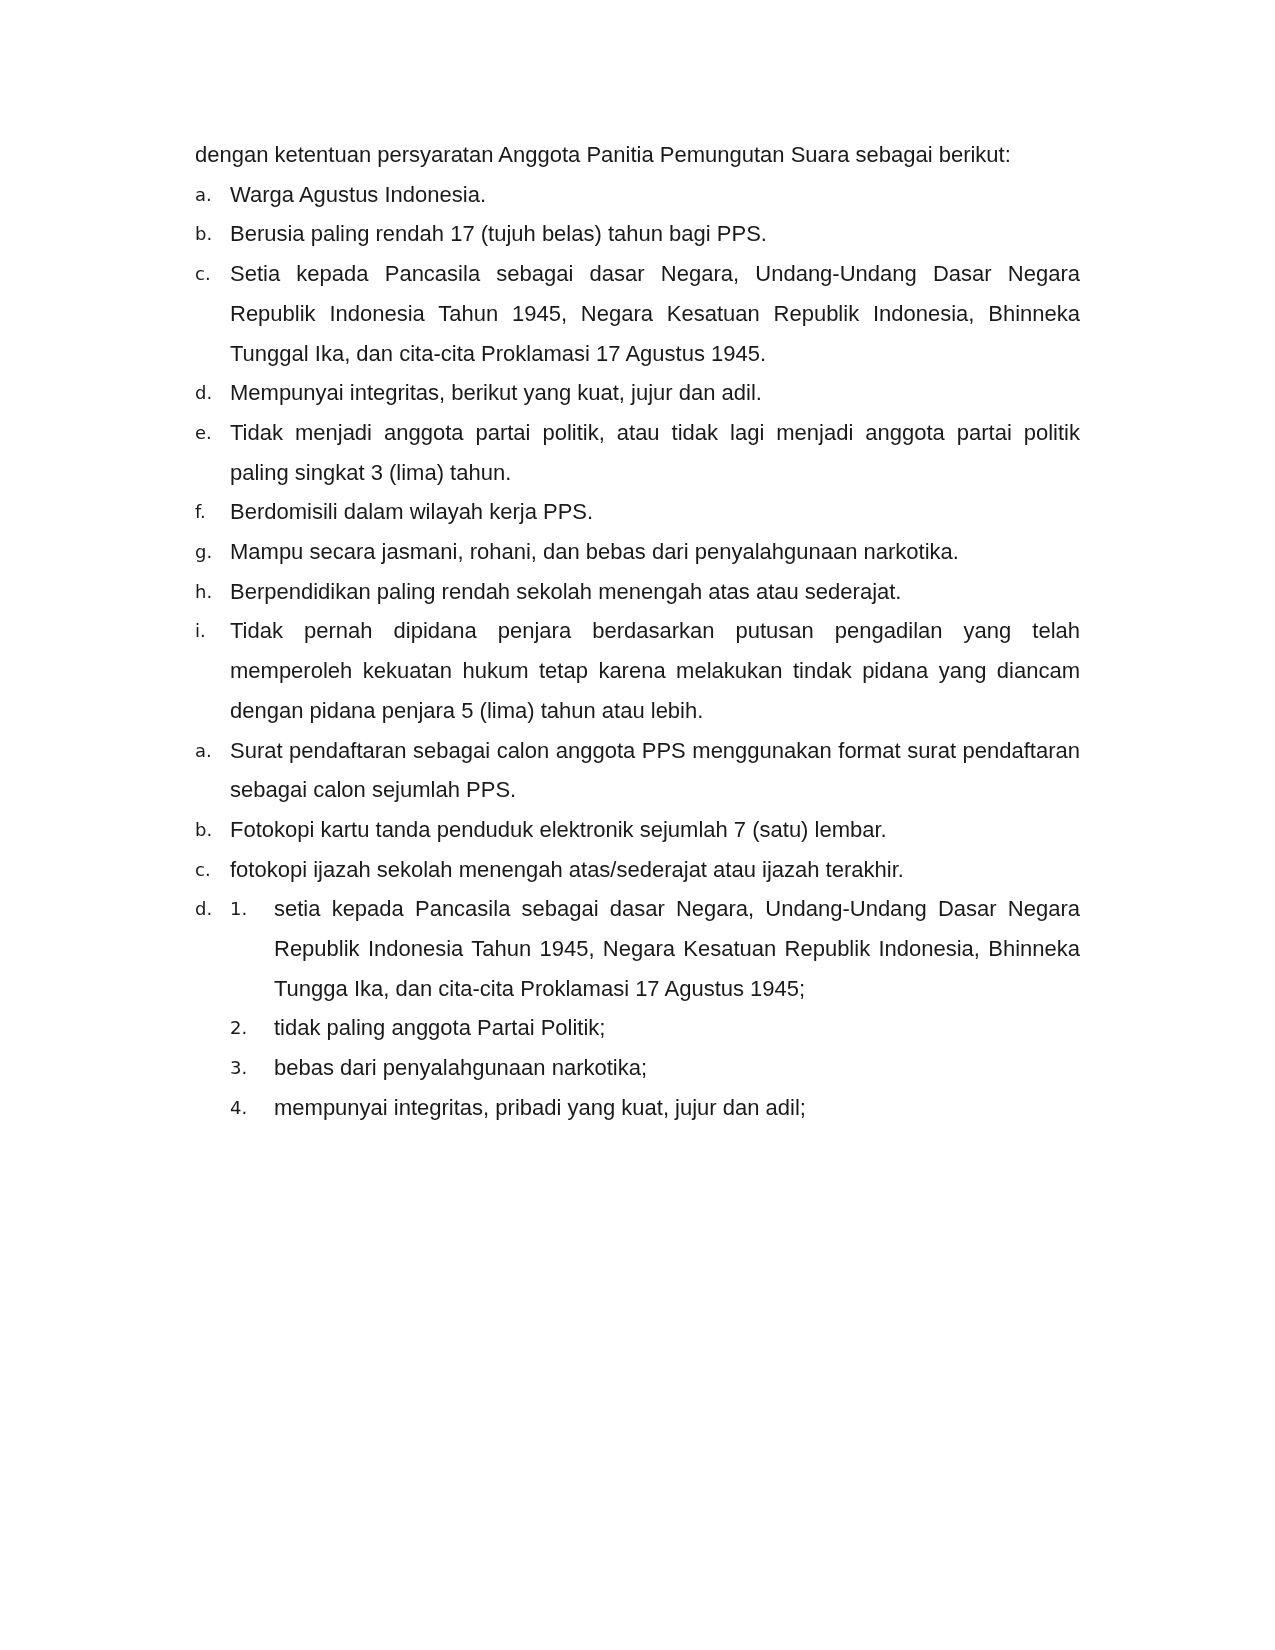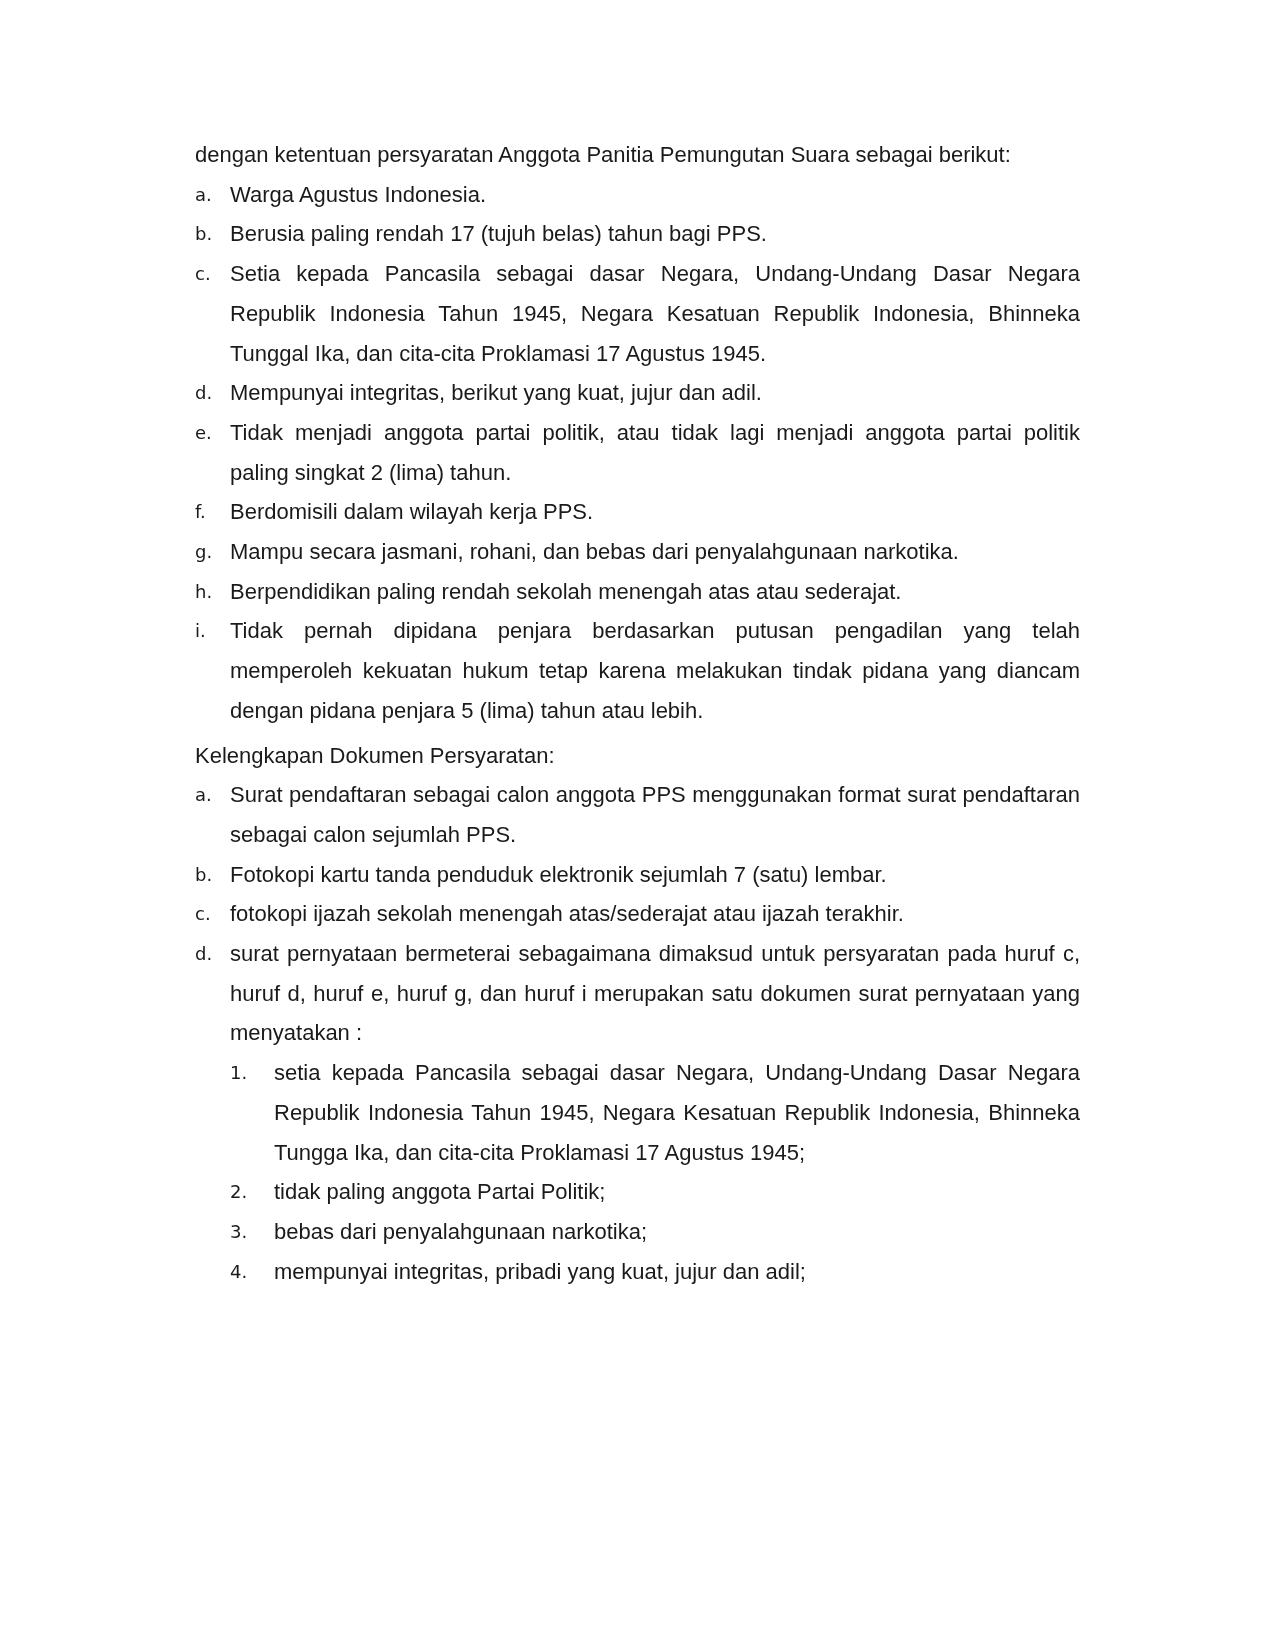--- a/index.html
+++ b/index.html
@@ -39,59 +39,57 @@
       <li class="item">
           <span class="marker">c.</span>
           <span class="content">Setia kepada Pancasila sebagai dasar Negara, Undang-Undang Dasar Negara Republik Indonesia Tahun 1945, Negara Kesatuan Republik Indonesia, Bhinneka Tunggal Ika, dan cita-cita Proklamasi 17 Agustus 1945.</span>
         </li>
       <li class="item">
           <span class="marker">d.</span>
           <span class="content">Mempunyai integritas, berikut yang kuat, jujur dan adil.</span>
         </li>
       <li class="item">
           <span class="marker">e.</span>
-          <span class="content">Tidak menjadi anggota partai politik, atau tidak lagi menjadi anggota partai politik paling singkat 2 (lima) tahun.</span>
+          <span class="content">Tidak menjadi anggota partai politik, atau tidak lagi menjadi anggota partai politik paling singkat 3 (lima) tahun.</span>
         </li>
       <li class="item">
           <span class="marker">f.</span>
           <span class="content">Berdomisili dalam wilayah kerja PPS.</span>
         </li>
       <li class="item">
           <span class="marker">g.</span>
           <span class="content">Mampu secara jasmani, rohani, dan bebas dari penyalahgunaan narkotika.</span>
         </li>
       <li class="item">
           <span class="marker">h.</span>
           <span class="content">Berpendidikan paling rendah sekolah menengah atas atau sederajat.</span>
         </li>
       <li class="item">
           <span class="marker">i.</span>
           <span class="content">Tidak pernah dipidana penjara berdasarkan putusan pengadilan yang telah memperoleh kekuatan hukum tetap karena melakukan tindak pidana yang diancam dengan pidana penjara 5 (lima) tahun atau lebih.</span>
         </li>
     </ul>
 
-    <div class="section-title">Kelengkapan Dokumen Persyaratan:</div>
 
     <ul class="list">
       <li class="item">
           <span class="marker">a.</span>
           <span class="content">Surat pendaftaran sebagai calon anggota PPS menggunakan format surat pendaftaran sebagai calon sejumlah PPS.</span>
         </li>
       <li class="item">
           <span class="marker">b.</span>
           <span class="content">Fotokopi kartu tanda penduduk elektronik sejumlah 7 (satu) lembar.</span>
         </li>
       <li class="item">
           <span class="marker">c.</span>
           <span class="content">fotokopi ijazah sekolah menengah atas/sederajat atau ijazah terakhir.</span>
         </li>
       <li class="item">
           <span class="marker">d.</span>
         <div class="content">
-          <div>surat pernyataan bermeterai sebagaimana dimaksud untuk persyaratan pada huruf c, huruf d, huruf e, huruf g, dan huruf i merupakan satu dokumen surat pernyataan yang menyatakan :</div>
           <ul class="sublist">
             <li class="subitem">
                 <span class="submarker">1.</span>
                 <span class="subcontent">setia kepada Pancasila sebagai dasar Negara, Undang-Undang Dasar Negara Republik Indonesia Tahun 1945, Negara Kesatuan Republik Indonesia, Bhinneka Tungga Ika, dan cita-cita Proklamasi 17 Agustus 1945;</span>
               </li>
             <li class="subitem">
                 <span class="submarker">2.</span>
                 <span class="subcontent">tidak paling anggota Partai Politik;</span>
               </li>
             <li class="subitem">

